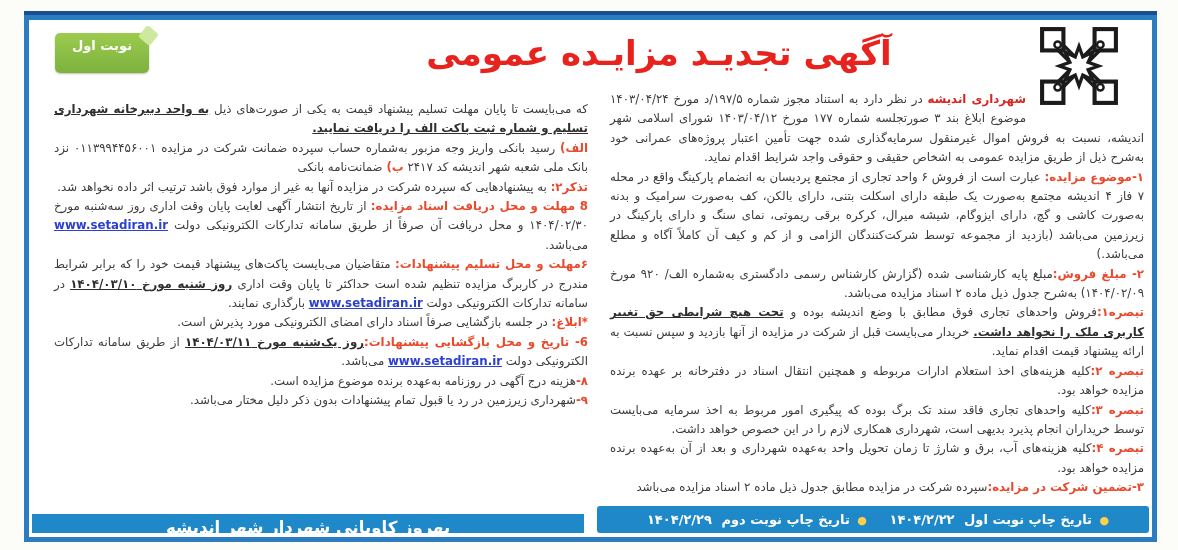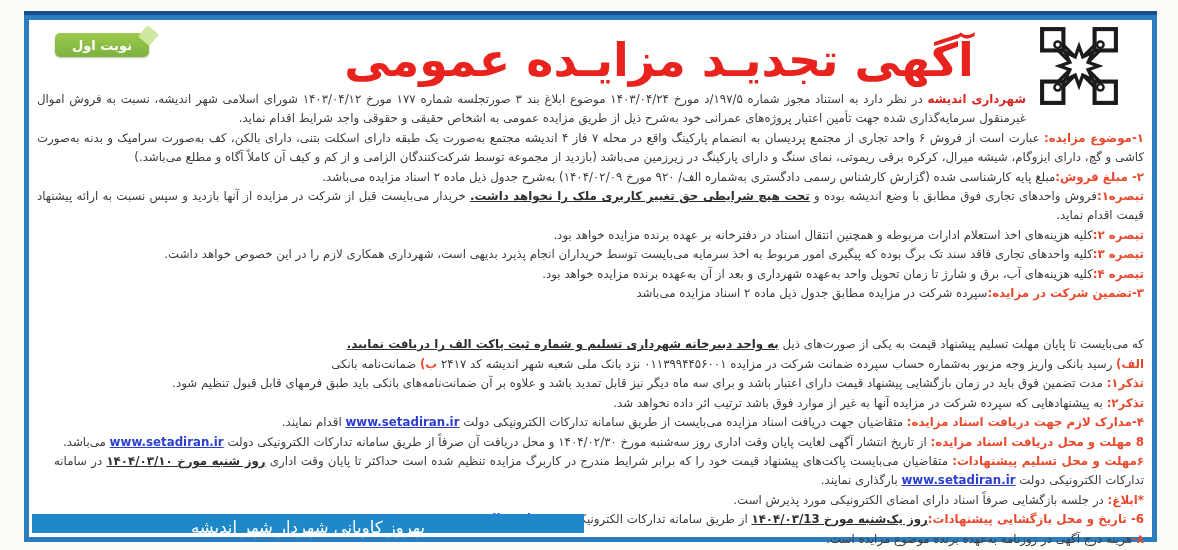--- a/index.html
+++ b/index.html
@@ -18,52 +18,52 @@
     border:5px solid var(--frame-blue);background:#fff;box-sizing:border-box;
   }
   .ad-frame::before{
     content:"";position:absolute;top:-9px;left:-5px;right:-5px;height:4px;
     background:var(--frame-navy);
   }
   .content{position:absolute;inset:0;}
   .badge{
     position:absolute;left:26px;top:13px;z-index:3;
     background:linear-gradient(180deg,var(--badge-green-light),var(--badge-green-dark));
-    color:#fff;font-weight:bold;font-size:13px;padding:5px 17px 4px;
+    color:#fff;font-weight:bold;font-size:13px;padding:5px 17px 20px;
     border-radius:5px;box-shadow:0 1px 2px rgba(0,0,0,.25);
   }
   .badge::after{
     content:"";position:absolute;right:-7px;top:-5px;width:15px;height:15px;
     background:#cfe8a0;transform:rotate(40deg);border-radius:3px;z-index:-1;
   }
   .title{
     position:absolute;top:12px;left:130px;width:1000px;margin:0;
-    text-align:center;font-size:46px;font-weight:bold;color:var(--title-red);
+    text-align:center;font-size:34px;font-weight:bold;color:var(--title-red);
     letter-spacing:1px;line-height:1.25;
   }
   .logo{position:absolute;top:5px;right:28px;width:90px;height:82px;}
   .logo svg{width:100%;height:100%;}
   .columns{
     position:absolute;top:70px;right:8px;left:8px;bottom:40px;
-    display:flex;gap:22px;direction:rtl;flex-direction:column;
+    display:flex;gap:22px;direction:rtl;
   }
   .col{
     flex:1;min-width:0;text-align:justify;font-size:11.8px;
     line-height:19.4px;color:var(--text-dark);
   }
   .col p{margin:0;padding:0;}
   .col-left{padding-top:10px;margin-left:17px;}
   .logo-spacer{float:right;width:118px;height:20px;}
   .seg-muni{color:var(--muni-red);font-weight:bold;}
   .seg-label{color:var(--label-red);font-weight:bold;}
   .seg-bu{font-weight:bold;text-decoration:underline;color:#2e2e2e;}
   .seg-link{color:var(--link-blue);font-weight:bold;text-decoration:underline;cursor:pointer;}
   .footer-left{
     position:absolute;left:3px;bottom:4px;width:552px;height:19px;
-    background:var(--footer-blue);border-radius:0;color:#fff;font-weight:normal;
+    background:var(--footer-blue);border-radius:0;color:#fff;font-weight:bold;
     font-size:16.5px;line-height:27px;text-align:center;
   }
   .footer-right{
     position:absolute;right:3px;bottom:4px;width:552px;height:27px;
     background:var(--footer-blue);border-radius:3px;color:#fff;font-weight:bold;
     font-size:13px;line-height:27px;text-align:center;direction:rtl;
   }
   .footer-right .dot{color:var(--dot-yellow);margin:0 4px 0 3px;font-size:11px;}
   .footer-right .date{margin-right:5px;margin-left:14px;}
 </style>
@@ -106,31 +106,37 @@
         <p><span class="seg-label">۲- مبلغ فروش:</span><span class="seg-b">مبلغ پایه کارشناسی شده (گزارش کارشناس رسمی دادگستری به‌شماره الف/ ۹۲۰ مورخ ۱۴۰۴/۰۲/۰۹) به‌شرح جدول ذیل ماده ۲ اسناد مزایده می‌باشد.</span></p>
         <p><span class="seg-label">تبصره۱:</span><span class="seg-b">فروش واحدهای تجاری فوق مطابق با وضع اندیشه بوده و </span><span class="seg-bu">تحت هیچ شرایطی حق تغییر کاربری ملک را نخواهد داشت.</span><span class="seg-b"> خریدار می‌بایست قبل از شرکت در مزایده از آنها بازدید و سپس نسبت به ارائه پیشنهاد قیمت اقدام نماید.</span></p>
         <p><span class="seg-label">تبصره ۲:</span><span class="seg-b">کلیه هزینه‌های اخذ استعلام ادارات مربوطه و همچنین انتقال اسناد در دفترخانه بر عهده برنده مزایده خواهد بود.</span></p>
         <p><span class="seg-label">تبصره ۳:</span><span class="seg-b">کلیه واحدهای تجاری فاقد سند تک برگ بوده که پیگیری امور مربوط به اخذ سرمایه می‌بایست توسط خریداران انجام پذیرد بدیهی است، شهرداری همکاری لازم را در این خصوص خواهد داشت.</span></p>
         <p><span class="seg-label">تبصره ۴:</span><span class="seg-b">کلیه هزینه‌های آب، برق و شارژ تا زمان تحویل واحد به‌عهده شهرداری و بعد از آن به‌عهده برنده مزایده خواهد بود.</span></p>
         <p><span class="seg-label">۳-تضمین شرکت در مزایده:</span><span class="seg-b">سپرده شرکت در مزایده مطابق جدول ذیل ماده ۲ اسناد مزایده می‌باشد</span></p>
       </div>
       <div class="col col-left">
         <p><span class="seg-b">که می‌بایست تا پایان مهلت تسلیم پیشنهاد قیمت به یکی از صورت‌های ذیل </span><span class="seg-bu">به واحد دبیرخانه شهرداری تسلیم و شماره ثبت پاکت الف را دریافت نمایید.</span></p>
         <p><span class="seg-label">الف)</span><span class="seg-b"> رسید بانکی واریز وجه مزبور به‌شماره حساب سپرده ضمانت شرکت در مزایده ۰۱۱۳۹۹۴۴۵۶۰۰۱ نزد بانک ملی شعبه شهر اندیشه کد ۲۴۱۷ </span><span class="seg-label">ب)</span><span class="seg-b"> ضمانت‌نامه بانکی</span></p>
-        <p><span class="seg-label">تذکر۱:</span><span class="seg-b"> مدت تضمین فوق باید در زمان بازگشایی پیشنهاد قیمت دارای اعتبار باشد و برای سه ماه دیگر نیز قابل تمدید باشد و علاوه بر آن ضمانت‌نامه‌های بانکی باید طبق فرمهای قابل قبول تنظیم شود.</span></p>
         <p><span class="seg-label">تذکر۲:</span><span class="seg-b"> به پیشنهادهایی که سپرده شرکت در مزایده آنها به غیر از موارد فوق باشد ترتیب اثر داده نخواهد شد.</span></p>
-        <p><span class="seg-label">۴-مدارک لازم جهت دریافت اسناد مزایده:</span><span class="seg-b"> متقاضیان جهت دریافت اسناد مزایده می‌بایست از طریق سامانه تدارکات الکترونیکی دولت </span><a class="seg-link">www.setadiran.ir</a><span class="seg-b"> اقدام نمایند.</span></p>
         <p><span class="seg-label">8 مهلت و محل دریافت اسناد مزایده:</span><span class="seg-b"> از تاریخ انتشار آگهی لغایت پایان وقت اداری روز سه‌شنبه مورخ ۱۴۰۴/۰۲/۳۰ و محل دریافت آن صرفاً از طریق سامانه تدارکات الکترونیکی دولت </span><a class="seg-link">www.setadiran.ir</a><span class="seg-b"> می‌باشد.</span></p>
         <p><span class="seg-label">۶مهلت و محل تسلیم پیشنهادات:</span><span class="seg-b"> متقاضیان می‌بایست پاکت‌های پیشنهاد قیمت خود را که برابر شرایط مندرج در کاربرگ مزایده تنظیم شده است حداکثر تا پایان وقت اداری </span><span class="seg-bu">روز شنبه مورخ ۱۴۰۴/۰۳/۱۰</span><span class="seg-b"> در سامانه تدارکات الکترونیکی دولت </span><a class="seg-link">www.setadiran.ir</a><span class="seg-b"> بارگذاری نمایند.</span></p>
         <p><span class="seg-label">*ابلاغ:</span><span class="seg-b"> در جلسه بازگشایی صرفاً اسناد دارای امضای الکترونیکی مورد پذیرش است.</span></p>
-        <p><span class="seg-label">6- تاریخ و محل بازگشایی پیشنهادات:</span><span class="seg-bu">روز یک‌شنبه مورخ ۱۴۰۴/۰۳/13</span><span class="seg-b"> از طریق سامانه تدارکات الکترونیکی دولت </span><a class="seg-link">www.setadiran.ir</a><span class="seg-b"> می‌باشد.</span></p>
+        <p><span class="seg-label">6- تاریخ و محل بازگشایی پیشنهادات:</span><span class="seg-bu">روز یک‌شنبه مورخ ۱۴۰۴/۰۳/۱۱</span><span class="seg-b"> از طریق سامانه تدارکات الکترونیکی دولت </span><a class="seg-link">www.setadiran.ir</a><span class="seg-b"> می‌باشد.</span></p>
         <p><span class="seg-label">۸-</span><span class="seg-b">هزینه درج آگهی در روزنامه به‌عهده برنده موضوع مزایده است.</span></p>
         <p><span class="seg-label">۹-</span><span class="seg-b">شهرداری زیرزمین در رد یا قبول تمام پیشنهادات بدون ذکر دلیل مختار می‌باشد.</span></p>
       </div>
     </div>
 
     <div class="footer-left">
       <span>بهروز کاویانی شهردار شهر اندیشه</span>
     </div>
 
+    <div class="footer-right">
+      <span class="dot">●</span>
+      <span>تاریخ چاپ نوبت اول</span>
+      <span class="date">۱۴۰۴/۲/۲۲</span>
+      <span class="dot">●</span>
+      <span>تاریخ چاپ نوبت دوم</span>
+      <span class="date">۱۴۰۴/۲/۲۹</span>
+    </div>
 
   </div>
 </div>
 
 </body></html>

